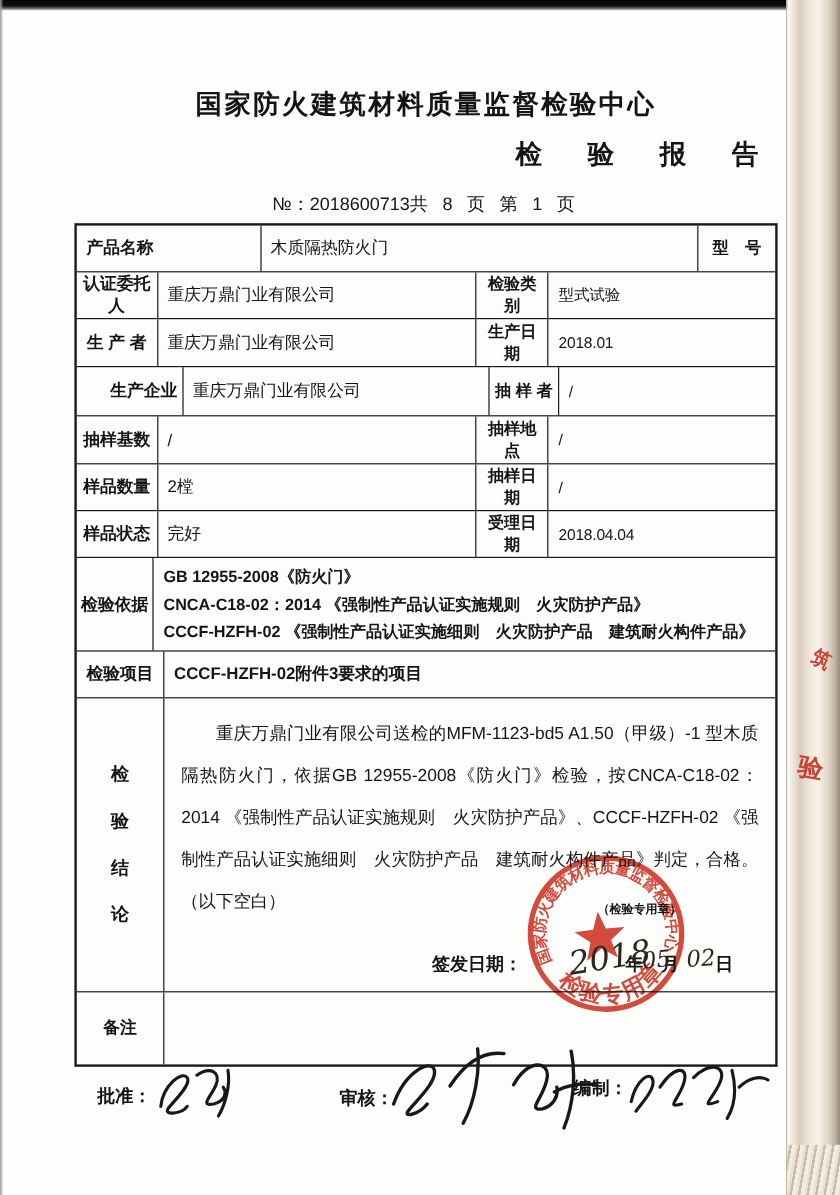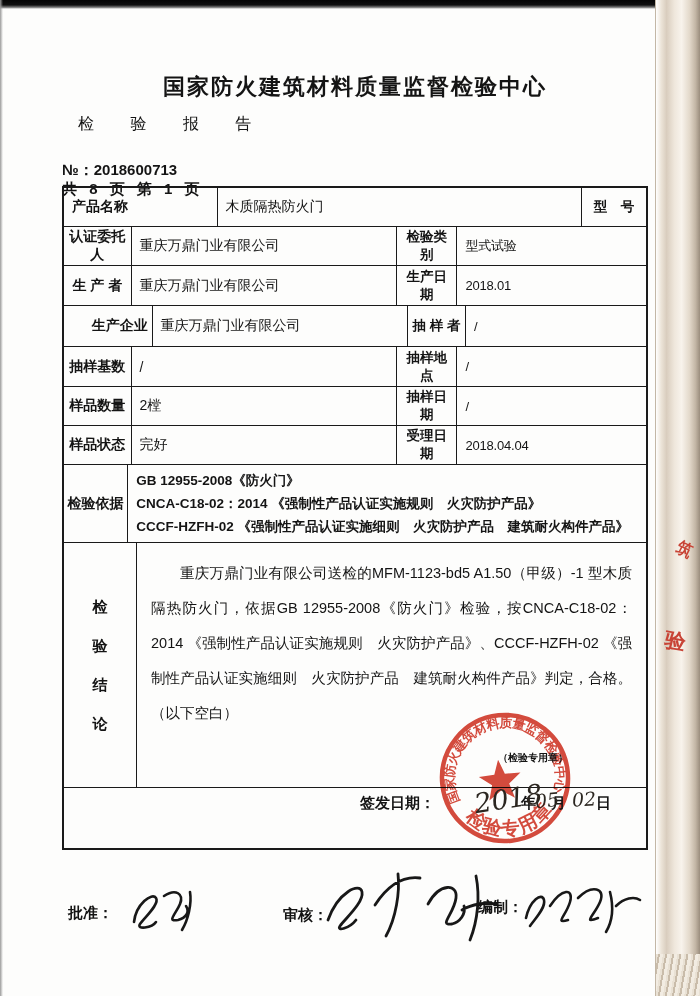--- a/index.html
+++ b/index.html
@@ -15,24 +15,24 @@
   .page-edge-stripes{position:absolute;bottom:0;right:0;width:44px;height:42px;
     background:repeating-linear-gradient(100deg,#e9e1d4 0 2px,#c9bcaa 2px 4px,#f2ece2 4px 7px);}
   .edge-frag{position:absolute;color:#c84335;font-weight:700;line-height:1;}
   .edge-frag.f1{left:676px;top:541px;font-size:17px;transform:rotate(26deg) scaleX(.9);}
   .edge-frag.f2{left:665px;top:630px;font-size:21px;transform:rotate(10deg);}
   .edge-arc{position:absolute;left:679px;top:653px;width:30px;height:46px;border:3px solid transparent;
     border-right-color:#c84335;border-radius:50%;transform:rotate(8deg);}
   
   .org-title{position:absolute;top:72px;left:62px;width:586px;text-align:center;
     font-size:22px;font-weight:700;letter-spacing:2px;}
-  .report-title{position:absolute;top:114px;left:62px;width:586px;text-align:left;
-    font-size:16px;font-weight:400;letter-spacing:16px;text-indent:16px;}
+  .report-title{position:absolute;top:114px;left:62px;width:586px;text-align:right;
+    font-size:22px;font-weight:700;letter-spacing:16px;text-indent:16px;}
   .meta-row{position:absolute;top:161px;left:62px;width:586px;display:flex;
-    justify-content:center;font-size:15px;font-weight:700;flex-direction:column;}
+    justify-content:center;font-size:15px;font-weight:400;}
   .meta-row .pagination{letter-spacing:4px;}
   
   .report-table{position:absolute;top:186px;left:62px;width:586px;border:2px solid #1a1a1a;
     box-sizing:border-box;background:transparent;}
   .trow{display:flex;border-top:1.5px solid #1a1a1a;}
   .trow:first-child{border-top:none;justify-content:space-between;}
   .cell{box-sizing:border-box;border-left:1.5px solid #1a1a1a;display:flex;align-items:center;
     padding:0 8px;font-size:14px;overflow:hidden;}
   .cell:first-child{border-left:none;}
   .lbl{justify-content:center;text-align:center;padding:0 3px;font-weight:600;}
@@ -55,21 +55,21 @@
   .hand{position:absolute;font-family:"DejaVu Serif",serif;font-style:italic;color:#2b2620;z-index:4;}
   .h-year{left:474px;top:783px;font-size:27px;transform:rotate(-9deg);}
   .h-month{left:535px;top:789px;font-size:19px;transform:rotate(-6deg);}
   .h-day{left:572px;top:788px;font-size:19px;transform:rotate(-4deg);}
   
   .seal{position:absolute;left:435px;top:708px;width:140px;height:140px;color:#d23b2c;
     opacity:.92;mix-blend-mode:multiply;transform:rotate(-6deg);z-index:2;}
   .seal svg{display:block;}
   
   .sig-label{position:absolute;font-size:15px;font-weight:600;}
-  .l-approve{left:68px;top:904px;}
+  .l-approve{left:81px;top:904px;}
   .l-review{left:283px;top:906px;}
   .l-prepare{left:478px;top:898px;}
   .sig{position:absolute;stroke:#181818;fill:none;stroke-linecap:round;stroke-linejoin:round;}
   .sig1{left:126px;top:884px;}
   .sig2{left:320px;top:868px;}
   .sig3{left:518px;top:878px;}
 </style>
 </head>
 <body>
 
@@ -138,32 +138,37 @@
 
     <div class="trow basis-row">
       <div class="cell lbl c1">检验依据</div>
       <div class="cell basis-content">
         <div>GB 12955-2008《防火门》</div>
         <div>CNCA-C18-02：2014 《强制性产品认证实施规则　火灾防护产品》</div>
         <div>CCCF-HZFH-02 《强制性产品认证实施细则　火灾防护产品　建筑耐火构件产品》</div>
       </div>
     </div>
 
+    <div class="trow items-row">
+      <div class="cell lbl c1">检验项目</div>
+      <div class="cell" style="width:510px;font-weight:600;">CCCF-HZFH-02附件3要求的项目</div>
+    </div>
 
     <div class="trow concl-row">
       <div class="cell lbl c1 concl-label">
         <span>检</span>
         <span>验</span>
         <span>结</span>
         <span>论</span>
       </div>
       <div class="cell concl-text">重庆万鼎门业有限公司送检的MFM-1123-bd5 A1.50（甲级）-1 型木质隔热防火门，依据GB 12955-2008《防火门》检验，按CNCA-C18-02：2014 《强制性产品认证实施规则　火灾防护产品》、CCCF-HZFH-02 《强制性产品认证实施细则　火灾防护产品　建筑耐火构件产品》判定，合格。（以下空白）</div>
     </div>
 
     <div class="trow remark-row">
+      <div class="cell lbl c1">备注</div>
       <div class="cell" style="width:510px;"></div>
     </div>
 
   </div>
 
   <span class="seal-caption">（检验专用章）</span>
   <span class="issue-label">签发日期：</span>
   <span class="hand h-year">2018</span>
   <span class="unit u-year">年</span>
   <span class="hand h-month">05</span>

